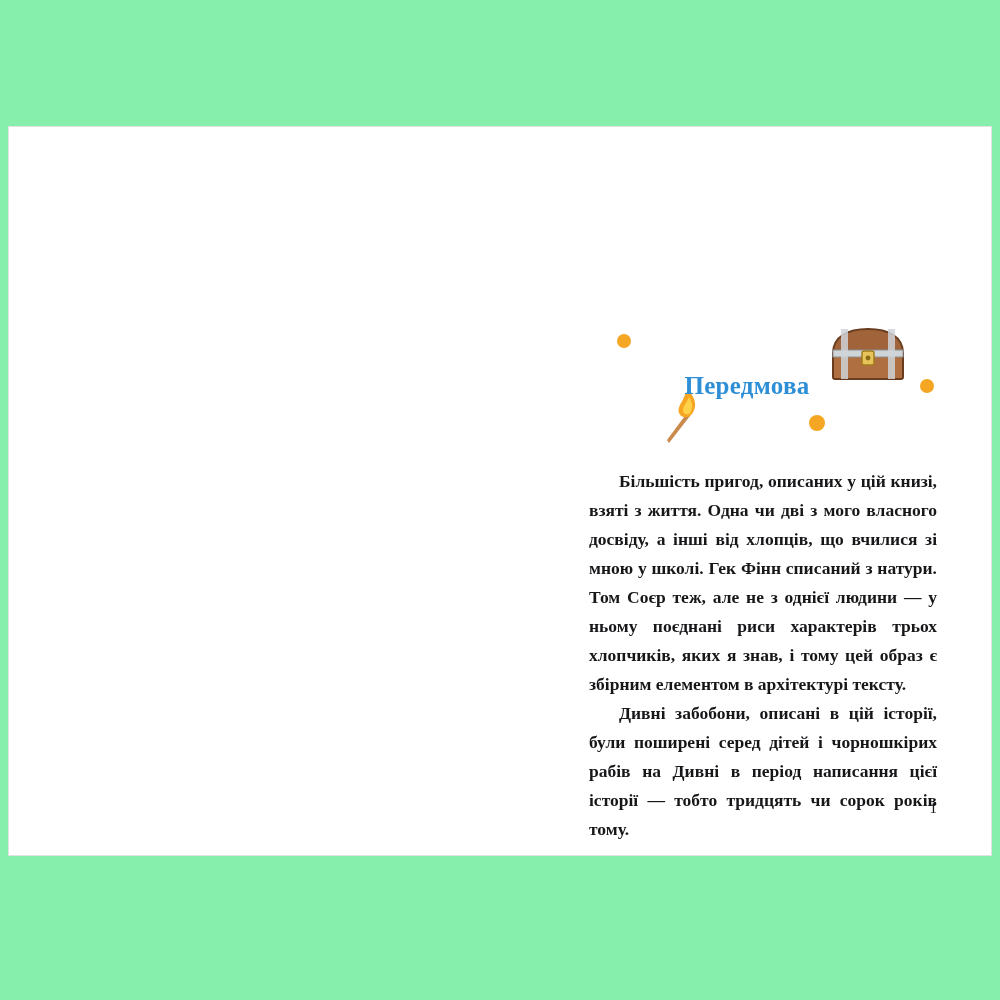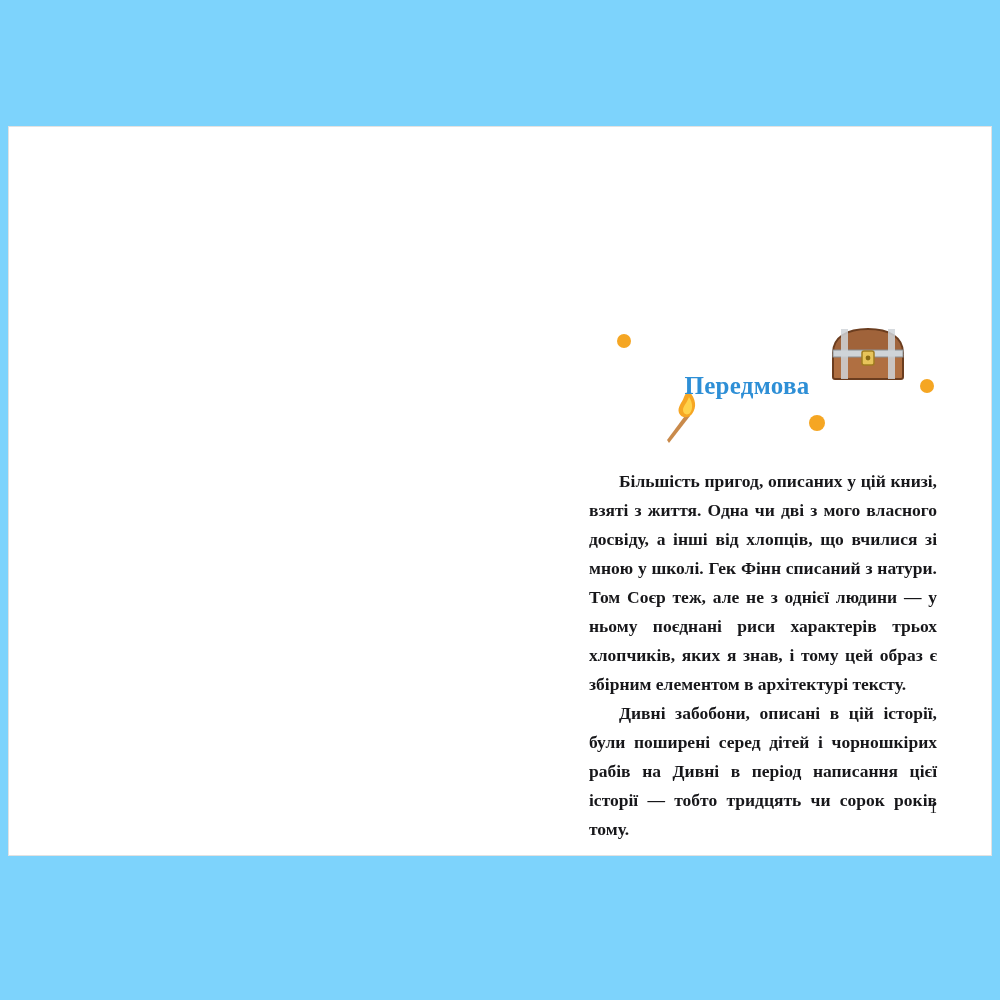--- a/index.html
+++ b/index.html
@@ -12,21 +12,21 @@
     background: #ffffff;
     font-family: "Liberation Serif", serif;
     overflow: hidden;
   }
 
   
   .canvas {
     position: relative;
     width: 1000px;
     height: 1000px;
-    background: #7dd3fc;
+    background: #86efac;
   }
 
   .spread {
     position: absolute;
     left: 8px;
     top: 126px;
     width: 984px;
     height: 730px;
     background: #ffffff;
     border: 1px solid #e2e2e2;

